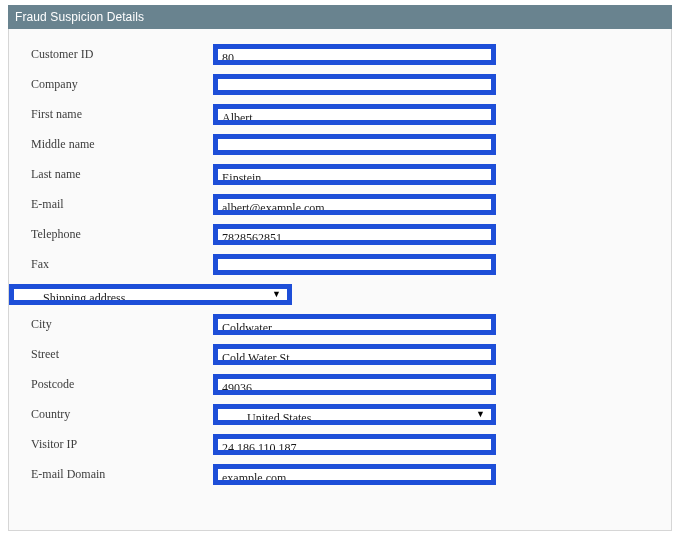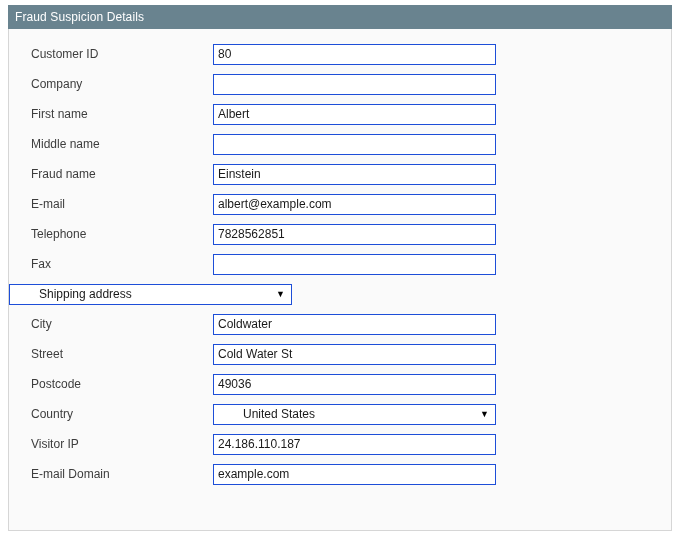--- a/index.html
+++ b/index.html
@@ -36,20 +36,21 @@
   }
 
   .panel-body {
     box-sizing: border-box;
     height: 502px;
     background: #fafafa;
     border: 1px solid #d6d6d6;
     border-top: none;
     padding-top: 10px;
     overflow: hidden;
+    font-family: Liberation Serif, serif;
   }
 
   .form-rows {
     display: block;
   }
 
   .form-row {
     display: flex;
     align-items: center;
     height: 30px;
@@ -63,21 +64,21 @@
     color: #3d3d3d;
     white-space: nowrap;
     overflow: hidden;
   }
 
   .field-control {
     box-sizing: border-box;
     width: 283px;
     height: 21px;
     background: #ffffff;
-    border: 1px solid #1d4ed8;
+    border: 5px solid #1d4ed8;
     font-size: 12px;
     color: #1a1a1a;
     line-height: 19px;
     padding: 0 4px;
     white-space: nowrap;
     overflow: hidden;
     position: relative;
   }
 
   .field-control.select-control {
@@ -127,21 +128,21 @@
             <span class="field-value">Albert</span>
           </div>
         </div>
         <div class="form-row">
           <div class="field-label">Middle name</div>
           <div class="field-control" title="">
             <span class="field-value"></span>
           </div>
         </div>
         <div class="form-row">
-          <div class="field-label">Fraud name</div>
+          <div class="field-label">Last name</div>
           <div class="field-control" title="">
             <span class="field-value">Einstein</span>
           </div>
         </div>
         <div class="form-row">
           <div class="field-label">E-mail</div>
           <div class="field-control" title="">
             <span class="field-value">albert@example.com</span>
           </div>
         </div>

